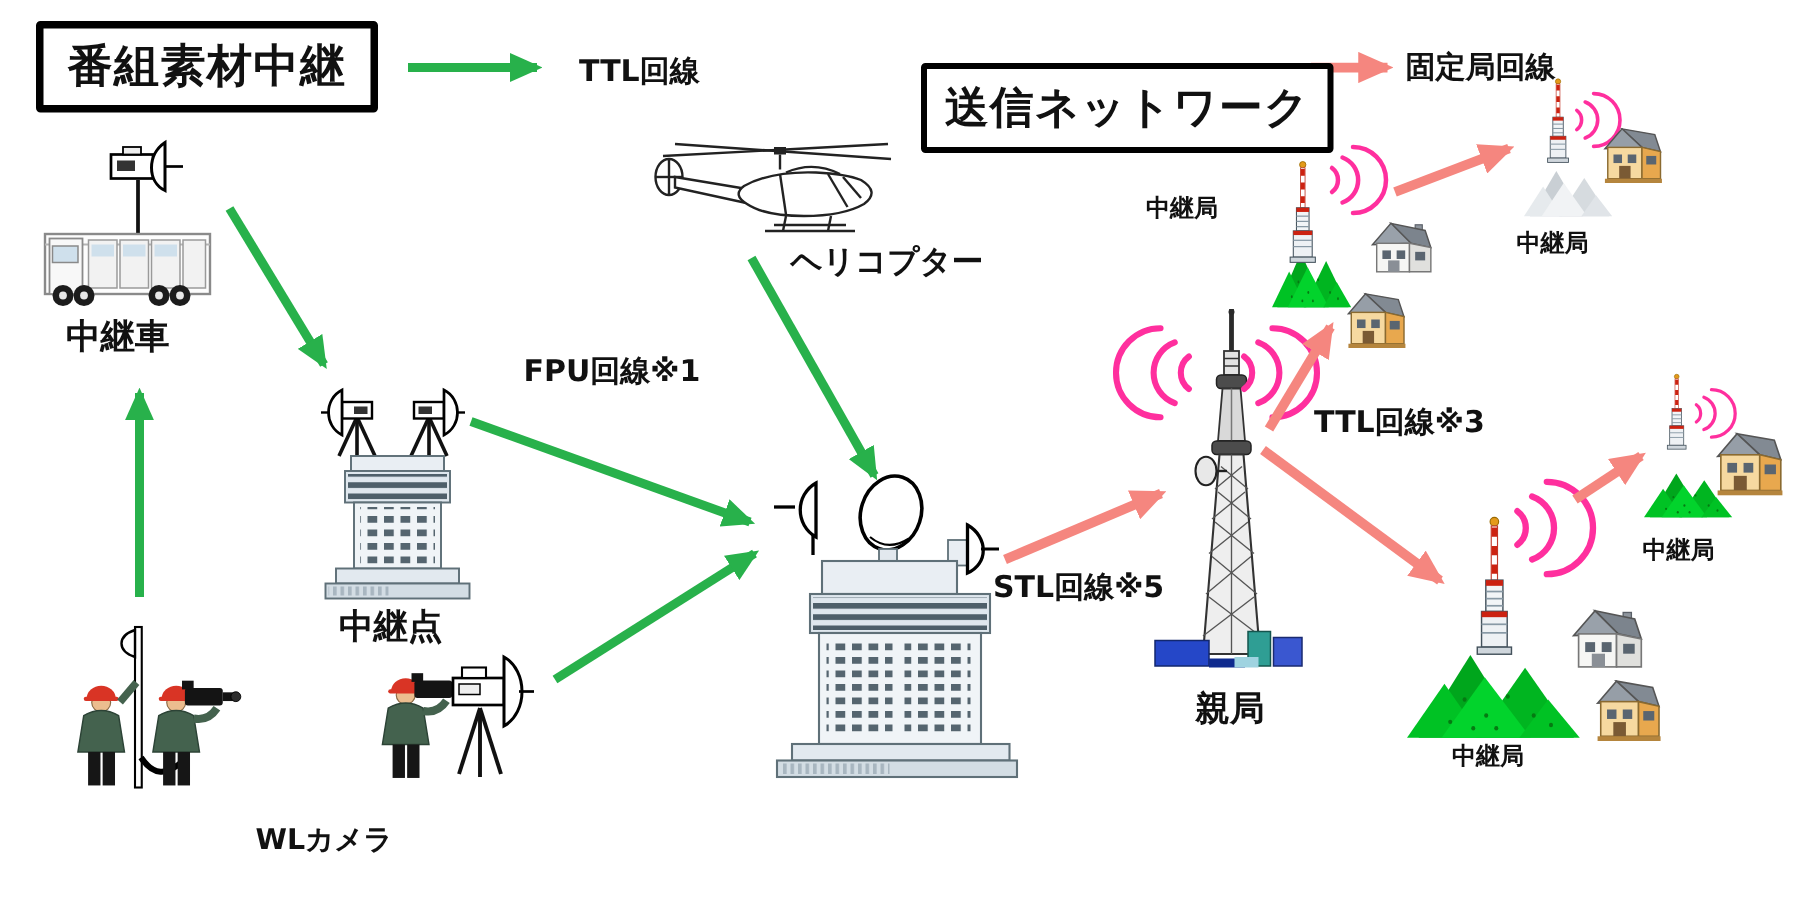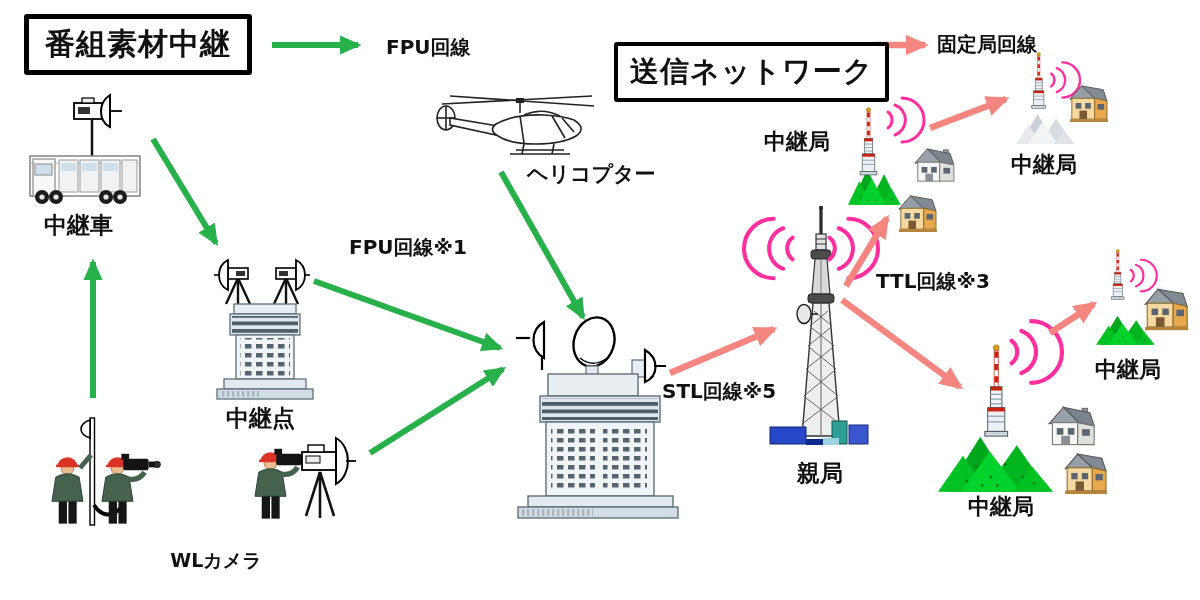--- a/index.html
+++ b/index.html
@@ -1,21 +1,21 @@
 <!DOCTYPE html>
 <html style="--c-green_arrow: #28b14b; --c-pink_arrow: #f5867f; --c-wave_pink: #ff2f9e; --c-text: #111111; --c-box_border: #000000;"><head>
 <meta charset="utf-8">
 <style>
   html,body{margin:0;padding:0;background:#fff;}
   #stage{position:relative;width:1200px;height:600px;background:#fff;overflow:hidden;
          font-family:"DejaVu Sans","Liberation Sans",sans-serif;color:var(--c-text,#111);}
   #diagram-svg{position:absolute;left:0;top:0;}
   .lbl{position:absolute;white-space:nowrap;font-weight:bold;line-height:1.1;}
   .lbl-node{font-size:23px;}
-  .lbl-station{font-size:22px;text-align:right;}
+  .lbl-station{font-size:16px;text-align:right;}
   .lbl-link{font-size:20px;}
   .title-box{position:absolute;border:5px solid var(--c-box_border,#000);border-radius:3px;
              background:#fff;font-size:30px;font-weight:bold;padding:5px 16px;letter-spacing:1px;}
   .title-box.right{border-width:4px;font-size:29px;padding:6px 12px;}
   .crew-label{position:absolute;left:96px;top:526px;width:240px;text-align:center;
               font-size:19px;font-weight:bold;line-height:1.2;}
 </style>
 </head>
 <body>
 
@@ -326,21 +326,21 @@
       <line x1="842" y1="300" x2="960" y2="387" marker-end="url(#ah-p)"></line>
       <line x1="930" y1="128" x2="1006" y2="99" marker-end="url(#ah-p)"></line>
       <line x1="1050" y1="333" x2="1094" y2="304" marker-end="url(#ah-p)"></line>
     </g>
   </g>
 </svg>
 
 <div class="title-box" style="left:5px;top:14px;margin-left:19px;">番組素材中継</div>
 <div class="title-box right" style="left:614px;top:14px;margin-top:28px;">送信ネットワーク</div>
 
-<div class="lbl lbl-link" style="left:386px;top:36px;">FPU回線</div>
+<div class="lbl lbl-link" style="left:386px;top:36px;">TTL回線</div>
 <div class="lbl lbl-link" style="left:937px;top:33px;">固定局回線</div>
 
 <div class="lbl lbl-node" style="left:44px;top:213px;">中継車</div>
 <div class="lbl lbl-link" style="left:349px;top:236px;">FPU回線※1</div>
 <div class="lbl lbl-link" style="left:527px;top:163px;font-size:21px;">ヘリコプター</div>
 <div class="lbl lbl-node" style="left:226px;top:406px;">中継点</div>
 
 <div class="crew-label">
   <br>
   <span>WLカメラ</span>

